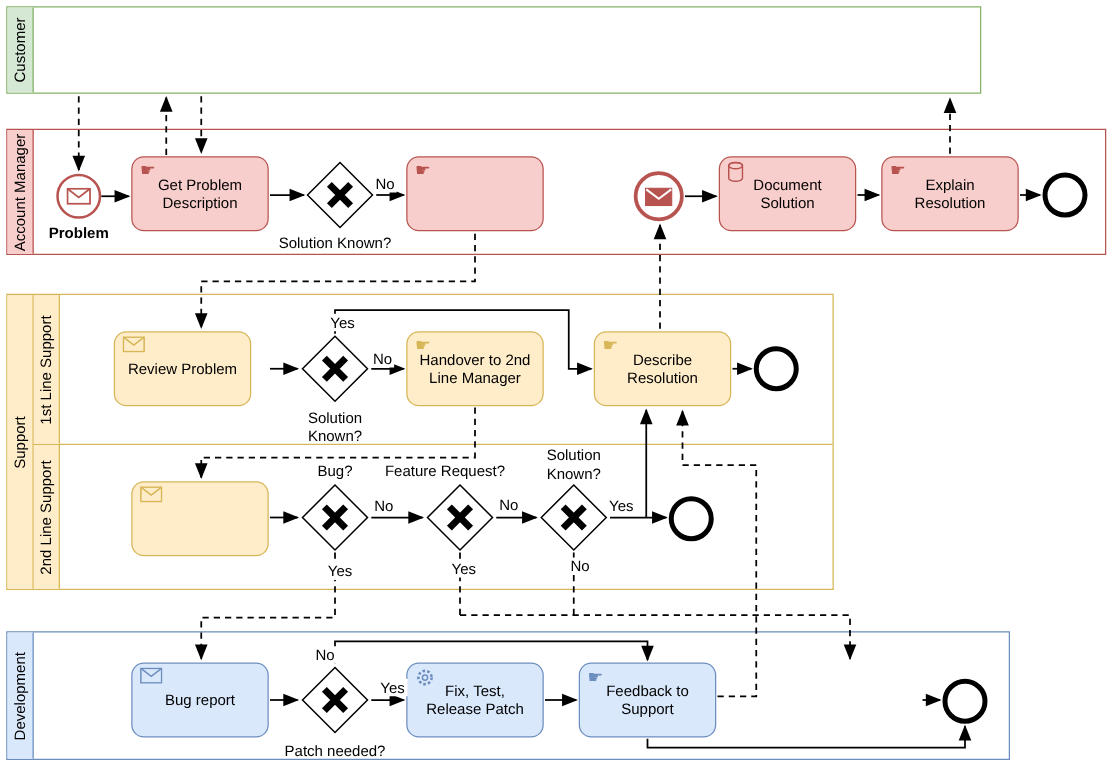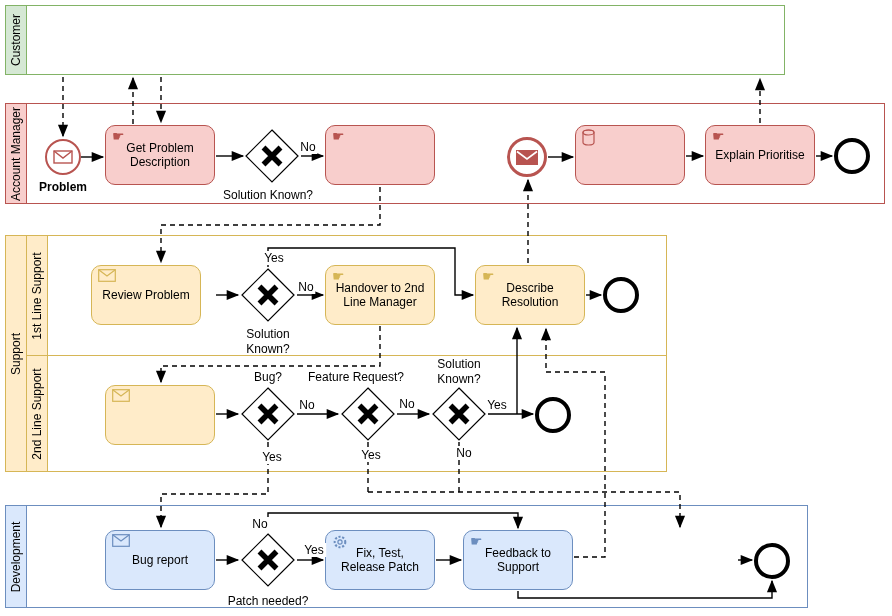--- a/index.html
+++ b/index.html
@@ -166,24 +166,25 @@
   <div class="task t-red" style="left:325px;top:125px;">
     <span class="ticon hand">☛</span>
   </div>
   <div class="task t-red" style="left:575px;top:125px;">
     <span class="ticon">
       <svg width="13" height="17" viewBox="0 0 13 17">
         <path d="M1 3.5 A5.5 2.5 0 0 1 12 3.5 L12 13.5 A5.5 2.5 0 0 1 1 13.5 Z" fill="none" stroke="#b85450" stroke-width="1.2"></path>
         <ellipse cx="6.5" cy="3.5" rx="5.5" ry="2.5" fill="none" stroke="#b85450" stroke-width="1.2"></ellipse>
       </svg>
     </span>
+    <span>Document Solution</span>
   </div>
   <div class="task t-red" style="left:705px;top:125px;">
     <span class="ticon hand">☛</span>
-    <span>Explain Prioritise</span>
+    <span>Explain Resolution</span>
   </div>
 
   <div class="task t-gold" style="left:91px;top:265px;">
     <span class="ticon">
       <svg width="18" height="13" viewBox="0 0 18 13">
         <rect x="0.7" y="0.7" width="16.6" height="11.6" fill="none" stroke="#d6b656" stroke-width="1.2"></rect>
         <path d="M0.7 0.7 L9 7 L17.3 0.7" fill="none" stroke="#d6b656" stroke-width="1.2"></path>
       </svg>
     </span>
     <span>Review Problem</span>

